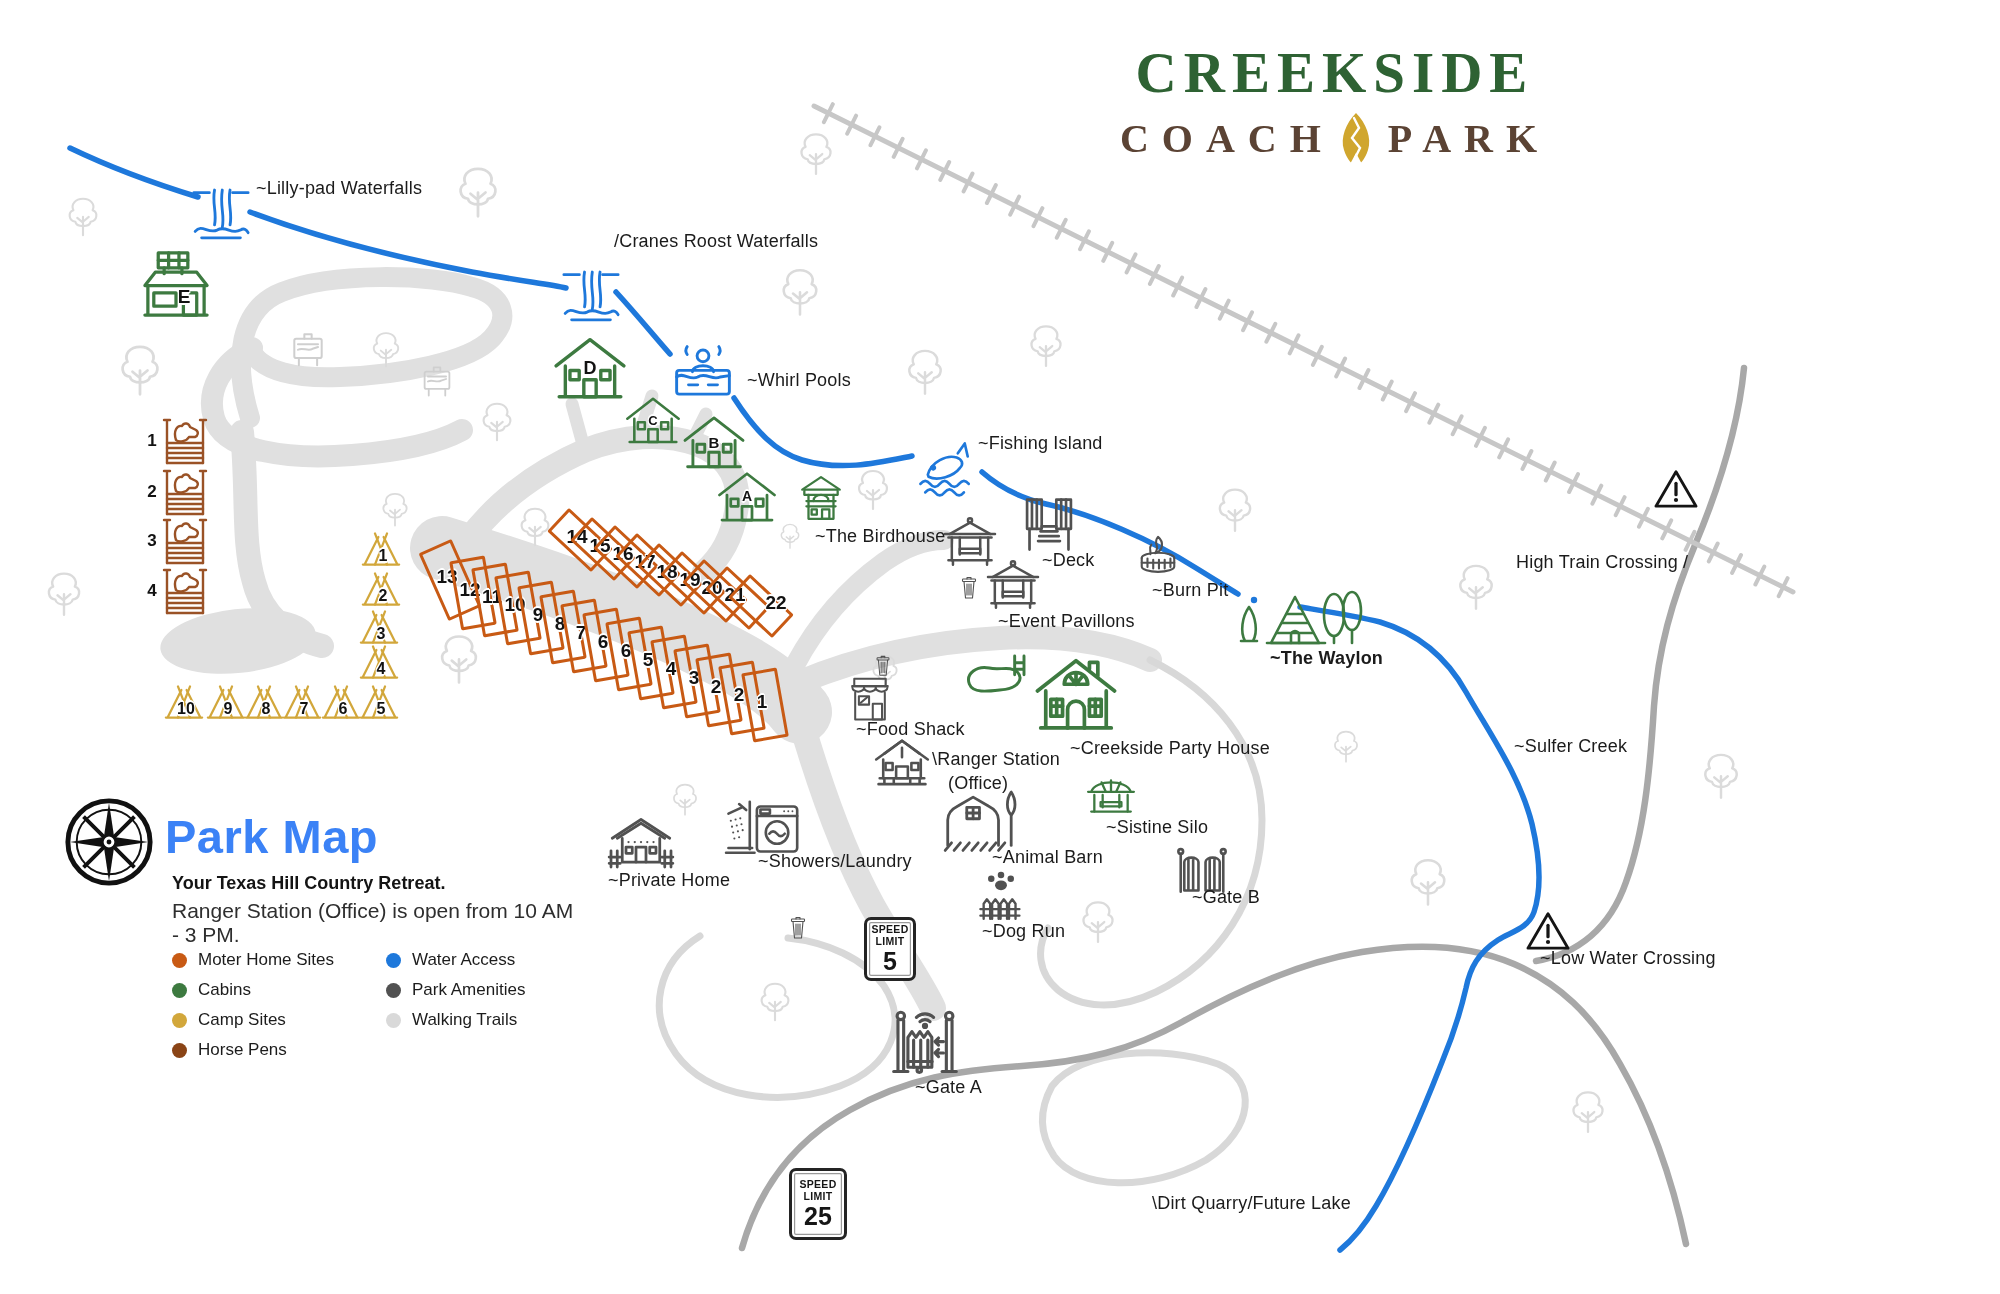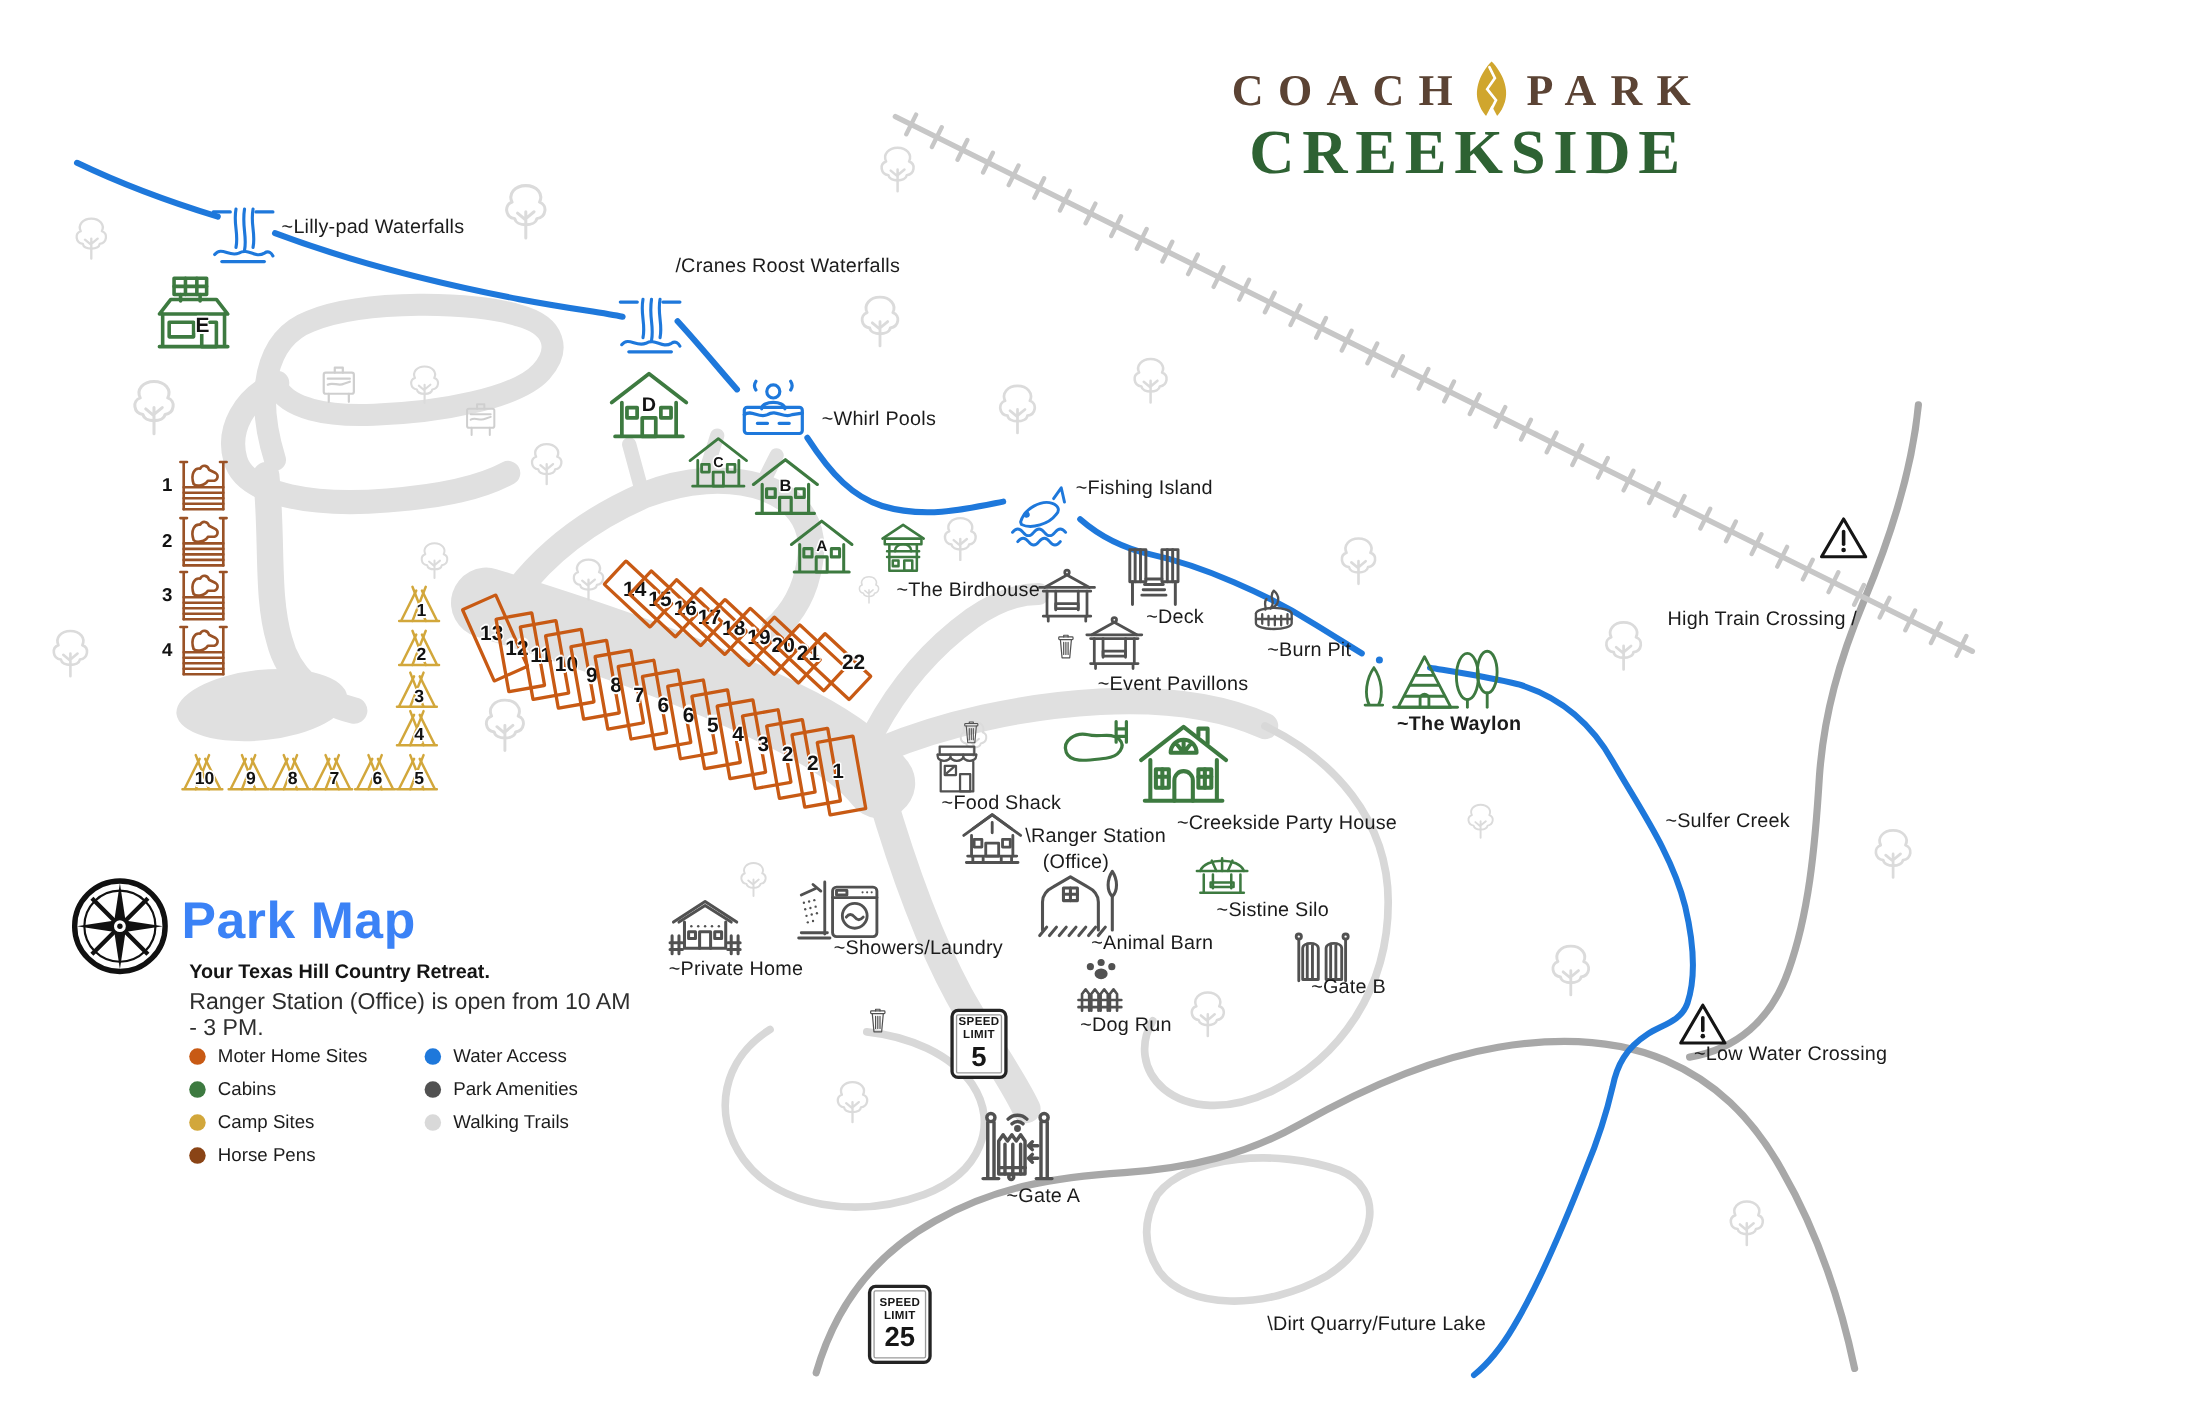--- a/index.html
+++ b/index.html
@@ -740,21 +740,21 @@
       <div class="speed-sign" style="position: absolute; left: 864px; top: 917px; width: 46px; height: 58px;">
         <div class="s-small">SPEED</div>
         <div class="s-small">LIMIT</div>
         <div class="s-big">5</div>
       </div>
       <div class="speed-sign" style="position: absolute; left: 789px; top: 1168px; width: 52px; height: 66px;">
         <div class="s-small">SPEED</div>
         <div class="s-small">LIMIT</div>
         <div class="s-big">25</div>
       </div>
-      <div class="map-label" style="left: 256px; top: 196px;">~Lilly-pad Waterfalls</div>
+      <div class="map-label" style="left: 256px; top: 178px;">~Lilly-pad Waterfalls</div>
       <div class="map-label" style="left: 614px; top: 231px;">/Cranes Roost Waterfalls</div>
       <div class="map-label" style="left: 747px; top: 370px;">~Whirl Pools</div>
       <div class="map-label" style="left: 978px; top: 433px;">~Fishing Island</div>
       <div class="map-label" style="left: 815px; top: 526px;">~The Birdhouse</div>
       <div class="map-label" style="left: 1042px; top: 550px;">~Deck</div>
       <div class="map-label" style="left: 1152px; top: 580px;">~Burn Pit</div>
       <div class="map-label" style="left: 998px; top: 611px;">~Event Pavillons</div>
       <div class="map-label" style="left: 1270px; top: 648px; font-weight: bold;">~The Waylon</div>
       <div class="map-label" style="left: 1516px; top: 552px;">High Train Crossing /</div>
       <div class="map-label" style="left: 1514px; top: 736px;">~Sulfer Creek</div>
@@ -768,32 +768,32 @@
       <div class="map-label" style="left: 758px; top: 851px;">~Showers/Laundry</div>
       <div class="map-label" style="left: 608px; top: 870px;">~Private Home</div>
       <div class="map-label" style="left: 982px; top: 921px;">~Dog Run</div>
       <div class="map-label" style="left: 915px; top: 1077px;">~Gate A</div>
       <div class="map-label" style="left: 1540px; top: 948px;">~Low Water Crossing</div>
       <div class="map-label" style="left: 1152px; top: 1193px;">\Dirt Quarry/Future Lake</div>
     </div>
 </div>
 
 <div id="logo">
+  <div id="logo-title">CREEKSIDE</div>
   <div id="logo-sub">
     <span class="logo-word">COACH</span>
     <span id="logo-arrow">
       <svg viewBox="0 0 40 56" width="40" height="56">
         <path d="M20 2 C10 12 4 27 8 39 C11 49 17 54 20 55 C23 54 29 49 32 39 C36 27 30 12 20 2 Z" fill="var(--logo_gold)"></path>
         <path d="M18 7 L23 17 L16 27 L24 37 L19 47" stroke="#fff" stroke-width="2.4" fill="none" stroke-linecap="round"></path>
         <path d="M13 55 L20 42 L27 55 Z" fill="#fff"></path>
       </svg>
     </span>
     <span class="logo-word">PARK</span>
   </div>
-  <div id="logo-title">CREEKSIDE</div>
 </div>
 
 <div id="info">
   <div id="compass">
     <svg viewBox="0 0 96 96" width="94" height="94">
       <circle cx="48" cy="48" r="42" fill="none" stroke="#111" stroke-width="5"></circle>
       <circle cx="48" cy="48" r="33" fill="none" stroke="#111" stroke-width="2"></circle>
       <path d="M22 22 L74 74 M74 22 L22 74" stroke="#111" stroke-width="4"></path>
       <path d="M48 8 L54 48 L48 88 L42 48 Z" fill="#111"></path>
       <path d="M8 48 L48 54 L88 48 L48 42 Z" fill="#111"></path>

